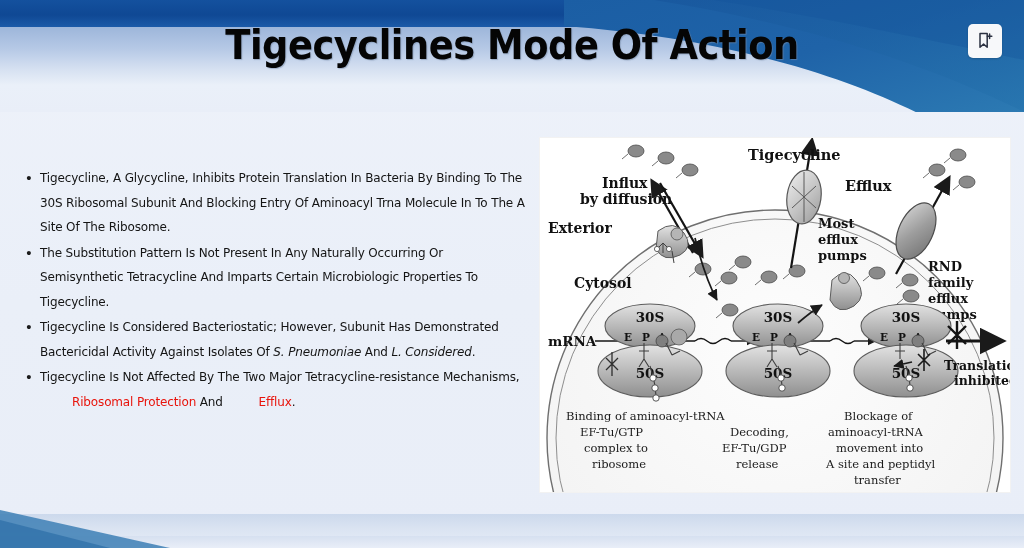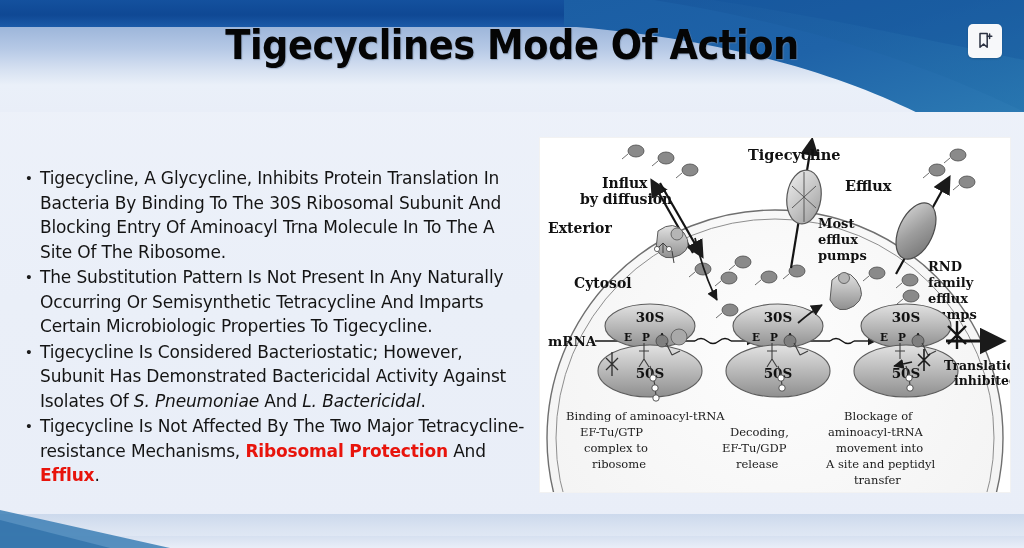--- a/index.html
+++ b/index.html
@@ -32,24 +32,24 @@
   .bookmark-btn{position:absolute;right:22px;top:24px;width:34px;height:34px;
       background:#f7f8fa;border-radius:5px;display:flex;align-items:center;
       justify-content:center;box-shadow:0 1px 2px rgba(0,0,0,.18);cursor:pointer;}
   .bookmark-btn svg{display:block;}
 
   
   .bullets{position:absolute;left:18px;top:166px;width:512px;}
   .bullet{display:flex;align-items:flex-start;margin-bottom:1px;}
   .bullet .dot{flex:0 0 22px;color:#1b1b1b;font-size:15px;line-height:24.5px;
       text-align:center;}
-  .bullet .btxt{flex:1;font-family:"DejaVu Sans",sans-serif;font-size:17px;
+  .bullet .btxt{flex:1;font-family:"DejaVu Sans",sans-serif;font-size:12px;
       line-height:24.5px;color:#141414;letter-spacing:-0.15px;}
   .bullet .btxt i{font-style:italic;}
-  .hl{color:#e8140c;font-weight:bold;}
+  .hl{color:#e8140c;font-weight:normal;margin-left:32px;}
 
   
   .figure{position:absolute;left:540px;top:138px;width:470px;height:354px;
       background:#ffffff;box-shadow:0 0 0 1px #f2f2f2;overflow:hidden;}
   .figure svg{display:block;}
 
   
   .footer{position:absolute;left:0;bottom:0;width:1024px;height:56px;overflow:hidden;}
   .footer-band{position:absolute;left:0;top:22px;width:1024px;height:34px;
       background:linear-gradient(180deg,#ccd9ec 0%,#dbe4f2 45%,#e6ecf7 100%);}
@@ -102,21 +102,21 @@
     <div class="bullet">
       <span class="dot">•</span>
       <span class="btxt"><span>Tigecycline, A Glycycline, Inhibits Protein Translation In Bacteria By Binding To The 30S Ribosomal Subunit And Blocking Entry Of Aminoacyl Trna Molecule In To The A Site Of The Ribosome.</span></span>
     </div>
     <div class="bullet">
       <span class="dot">•</span>
       <span class="btxt"><span>The Substitution Pattern Is Not Present In Any Naturally Occurring Or Semisynthetic Tetracycline And Imparts Certain Microbiologic Properties To Tigecycline.</span></span>
     </div>
     <div class="bullet">
       <span class="dot">•</span>
-      <span class="btxt"><span>Tigecycline Is Considered Bacteriostatic; However, Subunit Has Demonstrated Bactericidal Activity Against Isolates Of </span><i>S. Pneumoniae</i><span> And </span><i>L. Bactericidal</i><span>.</span></span>
+      <span class="btxt"><span>Tigecycline Is Considered Bacteriostatic; However, Subunit Has Demonstrated Bactericidal Activity Against Isolates Of </span><i>S. Pneumoniae</i><span> And </span><i>L. Considered</i><span>.</span></span>
     </div>
     <div class="bullet">
       <span class="dot">•</span>
       <span class="btxt"><span>Tigecycline Is Not Affected By The Two Major Tetracycline-resistance Mechanisms, </span><span class="hl">Ribosomal Protection</span><span> And </span><span class="hl">Efflux</span><span>.</span></span>
     </div>
   </div>
 
   <div class="figure">
     <svg width="470" height="354" viewBox="0 0 470 354">
       <defs>

